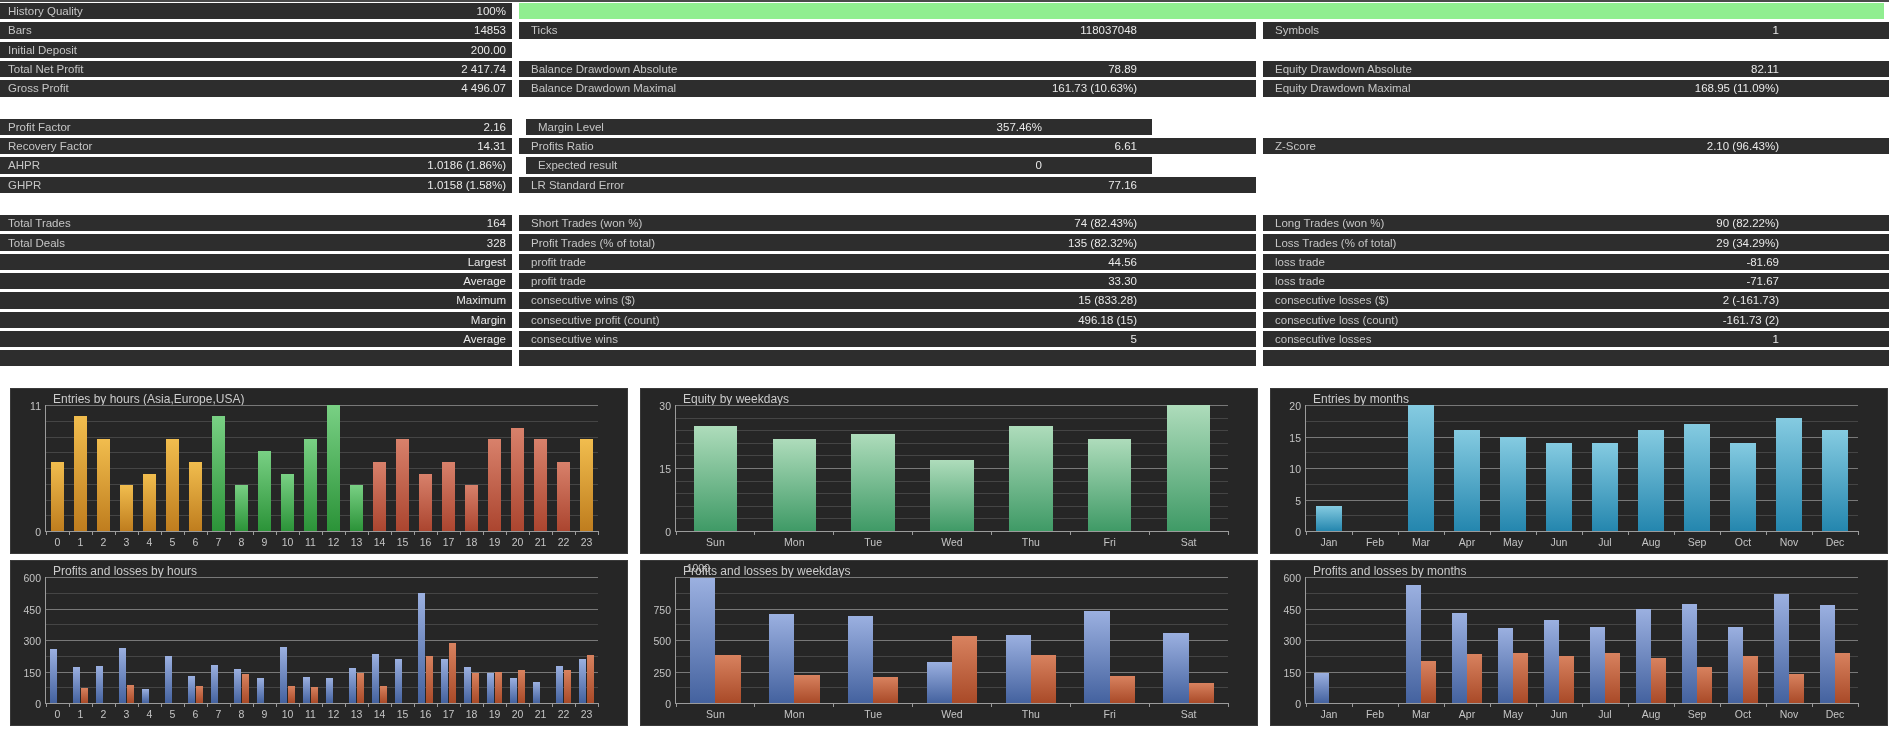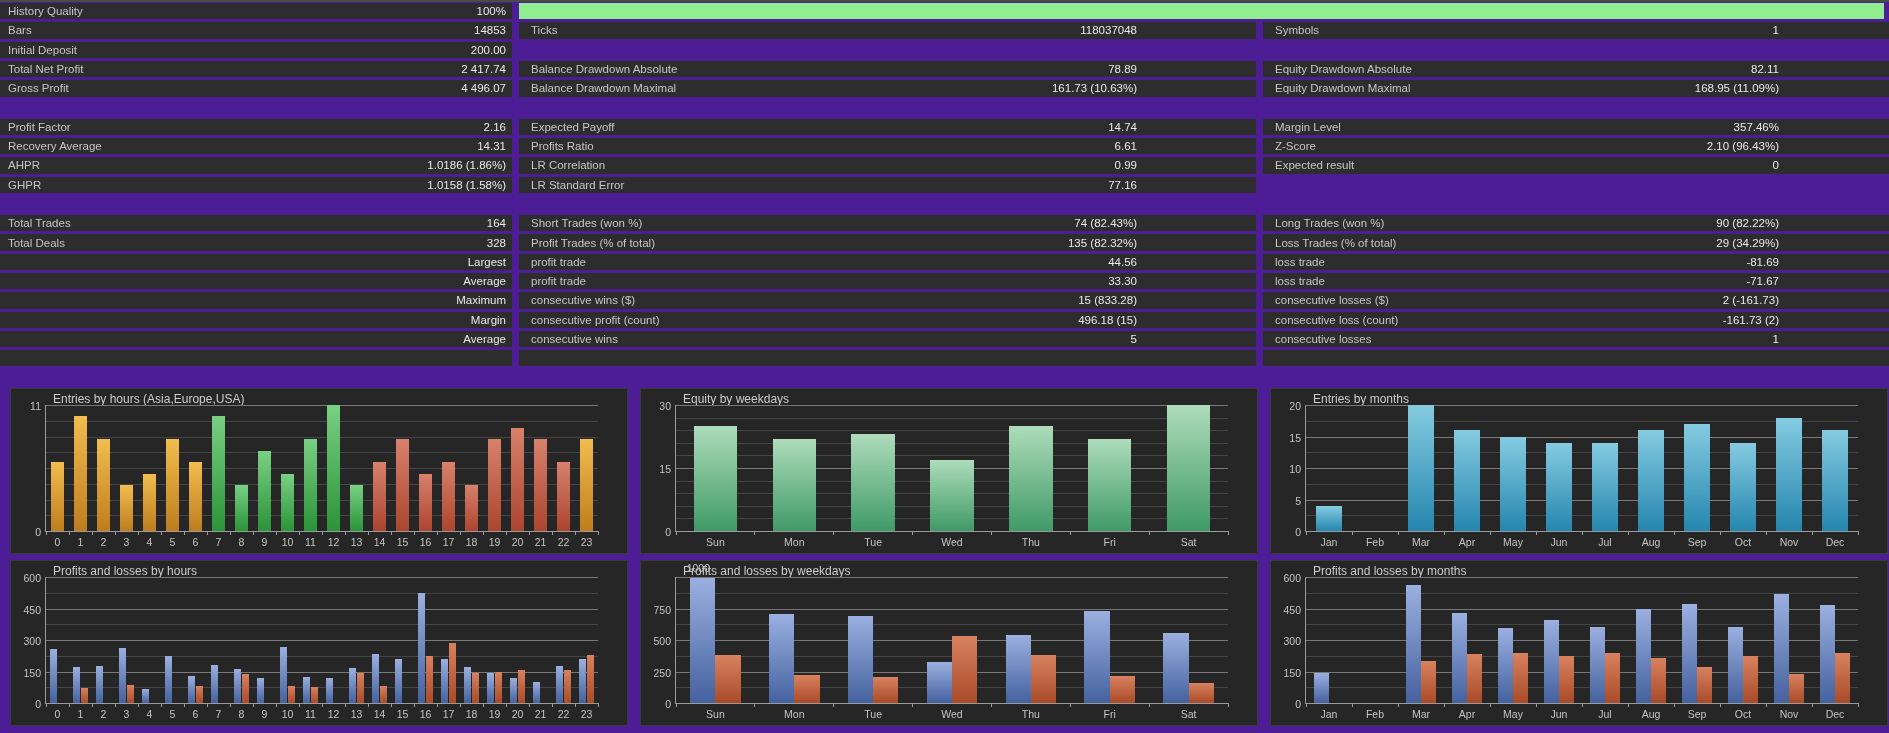--- a/index.html
+++ b/index.html
@@ -1,17 +1,17 @@
 <!DOCTYPE html>
 <html><head>
 <meta charset="utf-8">
 <style>
   html,body { margin:0; padding:0; background:#181818; }
   body { width:1889px; height:733px; font-family:"Liberation Sans", sans-serif; overflow:hidden; }
-  .report { position:relative; width:1889px; height:733px; background:#4c1d95; border-top:2px solid #4a4a4a; box-sizing:border-box; }
+  .report { position:relative; width:1889px; height:733px; background:#ffffff; border-top:2px solid #4a4a4a; box-sizing:border-box; }
 
   
   #stats { padding-top:1px; }
   .srow { display:flex; height:16.4px; margin-bottom:2.9px; }
   .cell { box-sizing:border-box; display:flex; justify-content:space-between; align-items:center; font-size:11.5px; overflow:hidden; }
   .bgc  { background:#2d2d2d; }
   .c1 { width:512px; padding:0 6px 0 8px; }
   .gap { width:7px; }
   .c2 { width:737px; padding:0 119px 0 12px; }
   .c3 { width:626px; padding:0 110px 0 12px; }
@@ -103,56 +103,48 @@
           <span class="val">168.95 (11.09%)</span>
         </div>
       </div>
       <div class="srow"></div>
       <div class="srow">
         <div class="cell c1 bgc">
           <span class="lbl">Profit Factor</span>
           <span class="val">2.16</span>
         </div>
         <div class="gap"></div>
-        <div class="cell c2 bgc">
-          <span class="lbl">Expected Payoff</span>
-          <span class="val">14.74</span>
-        </div>
         <div class="gap"></div>
         <div class="cell c3 bgc">
           <span class="lbl">Margin Level</span>
           <span class="val">357.46%</span>
         </div>
       </div>
       <div class="srow">
         <div class="cell c1 bgc">
-          <span class="lbl">Recovery Average</span>
+          <span class="lbl">Recovery Factor</span>
           <span class="val">14.31</span>
         </div>
         <div class="gap"></div>
         <div class="cell c2 bgc">
           <span class="lbl">Profits Ratio</span>
           <span class="val">6.61</span>
         </div>
         <div class="gap"></div>
         <div class="cell c3 bgc">
           <span class="lbl">Z-Score</span>
           <span class="val">2.10 (96.43%)</span>
         </div>
       </div>
       <div class="srow">
         <div class="cell c1 bgc">
           <span class="lbl">AHPR</span>
           <span class="val">1.0186 (1.86%)</span>
         </div>
         <div class="gap"></div>
-        <div class="cell c2 bgc">
-          <span class="lbl">LR Correlation</span>
-          <span class="val">0.99</span>
-        </div>
         <div class="gap"></div>
         <div class="cell c3 bgc">
           <span class="lbl">Expected result</span>
           <span class="val">0</span>
         </div>
       </div>
       <div class="srow">
         <div class="cell c1 bgc">
           <span class="lbl">GHPR</span>
           <span class="val">1.0158 (1.58%)</span>

